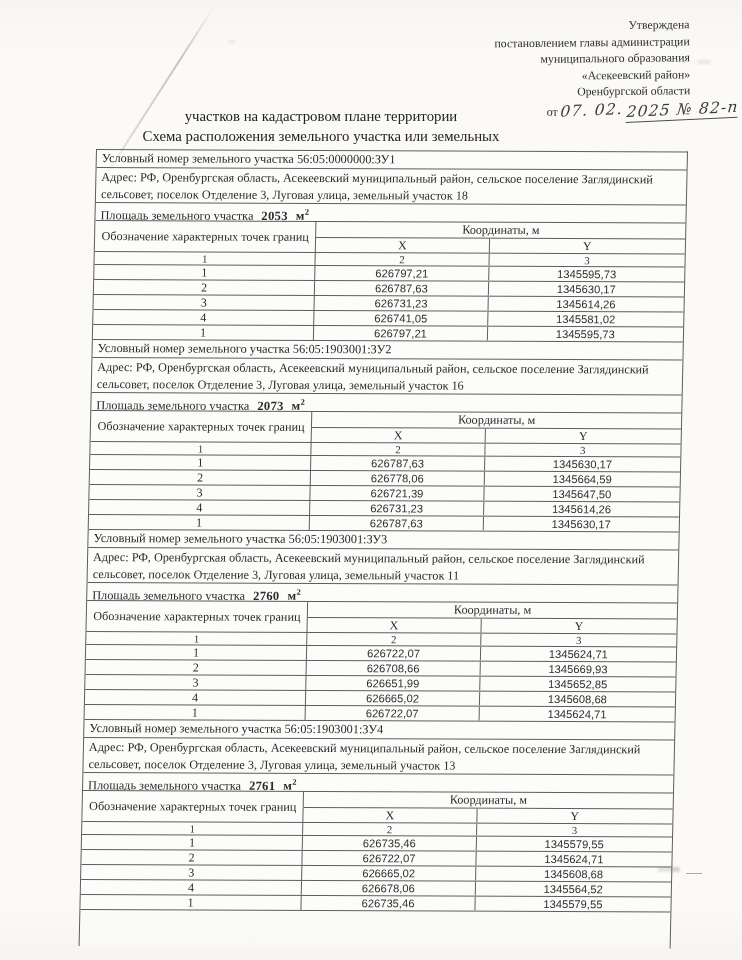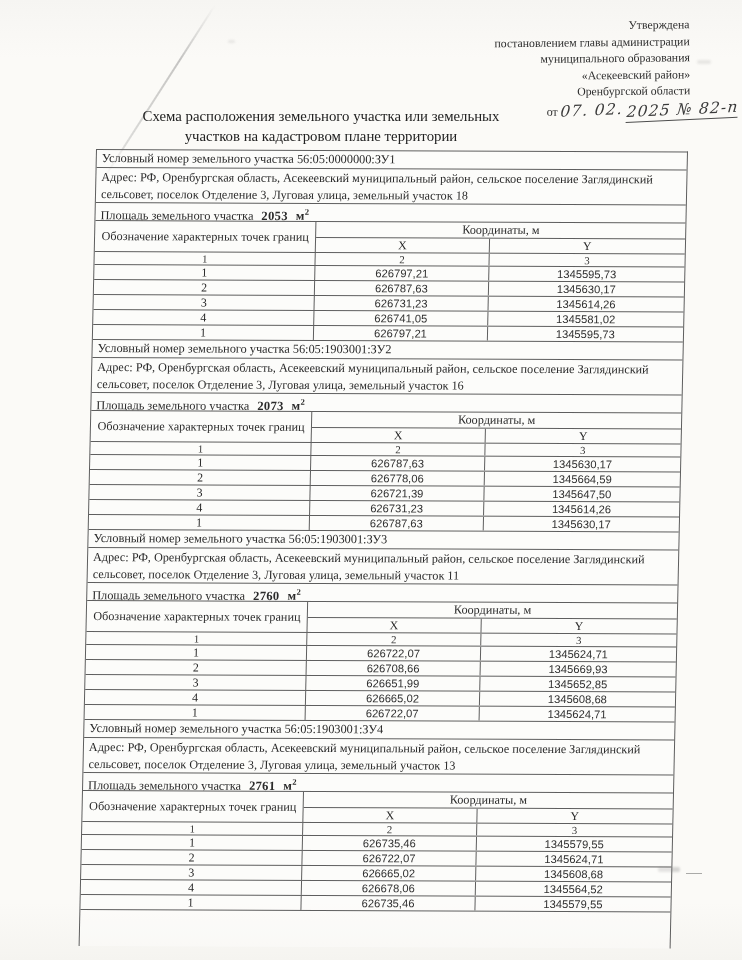--- a/index.html
+++ b/index.html
@@ -97,22 +97,22 @@
   <div>«Асекеевский район»</div>
   <div>Оренбургской области</div>
   <div class="hand-line">
     <span>от</span>
     <span class="hand">07. 02.</span>
     <span class="hand u">2025  № 82-п</span>
   </div>
 </div>
 
 <div class="title">
+  <div>участков на кадастровом плане территории</div>
   <div>Схема расположения земельного участка или земельных</div>
-  <div>участков на кадастровом плане территории</div>
 </div>
 
 <div class="doc">
 
   <div>
     <div class="r cad">Условный номер земельного участка 56:05:0000000:ЗУ1</div>
     <div class="r addr">Адрес: РФ, Оренбургская область, Асекеевский муниципальный район, сельское поселение Заглядинский сельсовет, поселок Отделение 3, Луговая улица, земельный участок 18</div>
     <div class="r area">
       <span>Площадь земельного участка</span><span class="gap"></span><b>2053</b><span class="gap"></span><b><span>м</span><sup>2</sup></b>
     </div>

